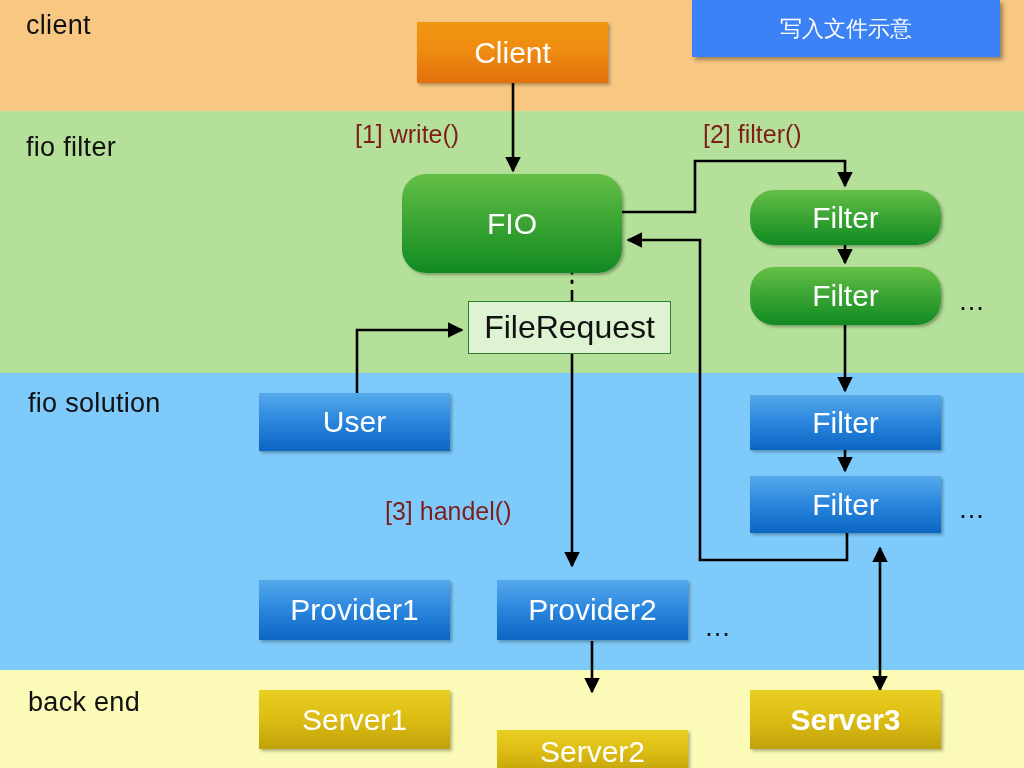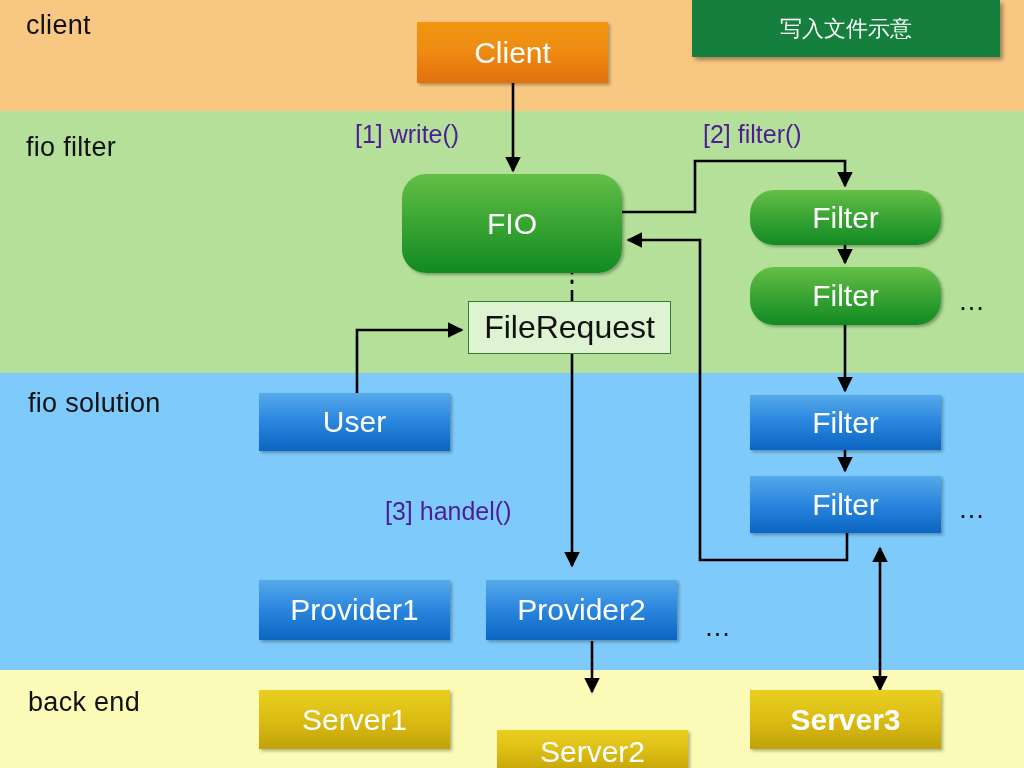--- a/index.html
+++ b/index.html
@@ -31,21 +31,21 @@
     letter-spacing: 0.3px;
     white-space: nowrap;
   }
 
   .title-box {
     position: absolute;
     left: 692px;
     top: 0px;
     width: 308px;
     height: 57px;
-    background: #15803d;
+    background: #3b82f6;
     color: #ffffff;
     display: flex;
     align-items: center;
     justify-content: center;
     font-size: 22px;
     box-shadow: 3px 3px 4px rgba(0,0,0,0.35);
   }
 
   .node {
     position: absolute;
@@ -74,21 +74,21 @@
   .node.pale {
     background: #ddf3d1;
     border: 1px solid #2e7d32;
     color: #111111;
     box-shadow: none;
     font-size: 32px;
   }
 
   .edge-label {
     position: absolute;
-    color: #4c1d95;
+    color: #7f1d1d;
     font-size: 25px;
     white-space: nowrap;
   }
 
   .ellipsis {
     position: absolute;
     color: #101010;
     font-size: 27px;
     letter-spacing: 3px;
     white-space: nowrap;
@@ -190,21 +190,21 @@
     <span>Filter</span>
   </div>
   <div class="node blue" style="left:750px; top:476px; width:191px; height:57px;">
     <span>Filter</span>
   </div>
   <div class="ellipsis" style="left:958px; top:494px;">…</div>
 
   <div class="node blue" style="left:259px; top:580px; width:191px; height:60px;">
     <span>Provider1</span>
   </div>
-  <div class="node blue" style="left:486px; top:580px; width:191px; height:60px;">
+  <div class="node blue" style="left:497px; top:580px; width:191px; height:60px;">
     <span>Provider2</span>
   </div>
   <div class="ellipsis" style="left:704px; top:612px;">…</div>
 
   <div class="node gold" style="left:259px; top:690px; width:191px; height:59px;">
     <span>Server1</span>
   </div>
   <div class="node gold" style="left:497px; top:730px; width:191px; height:44px;">
     <span>Server2</span>
   </div>

